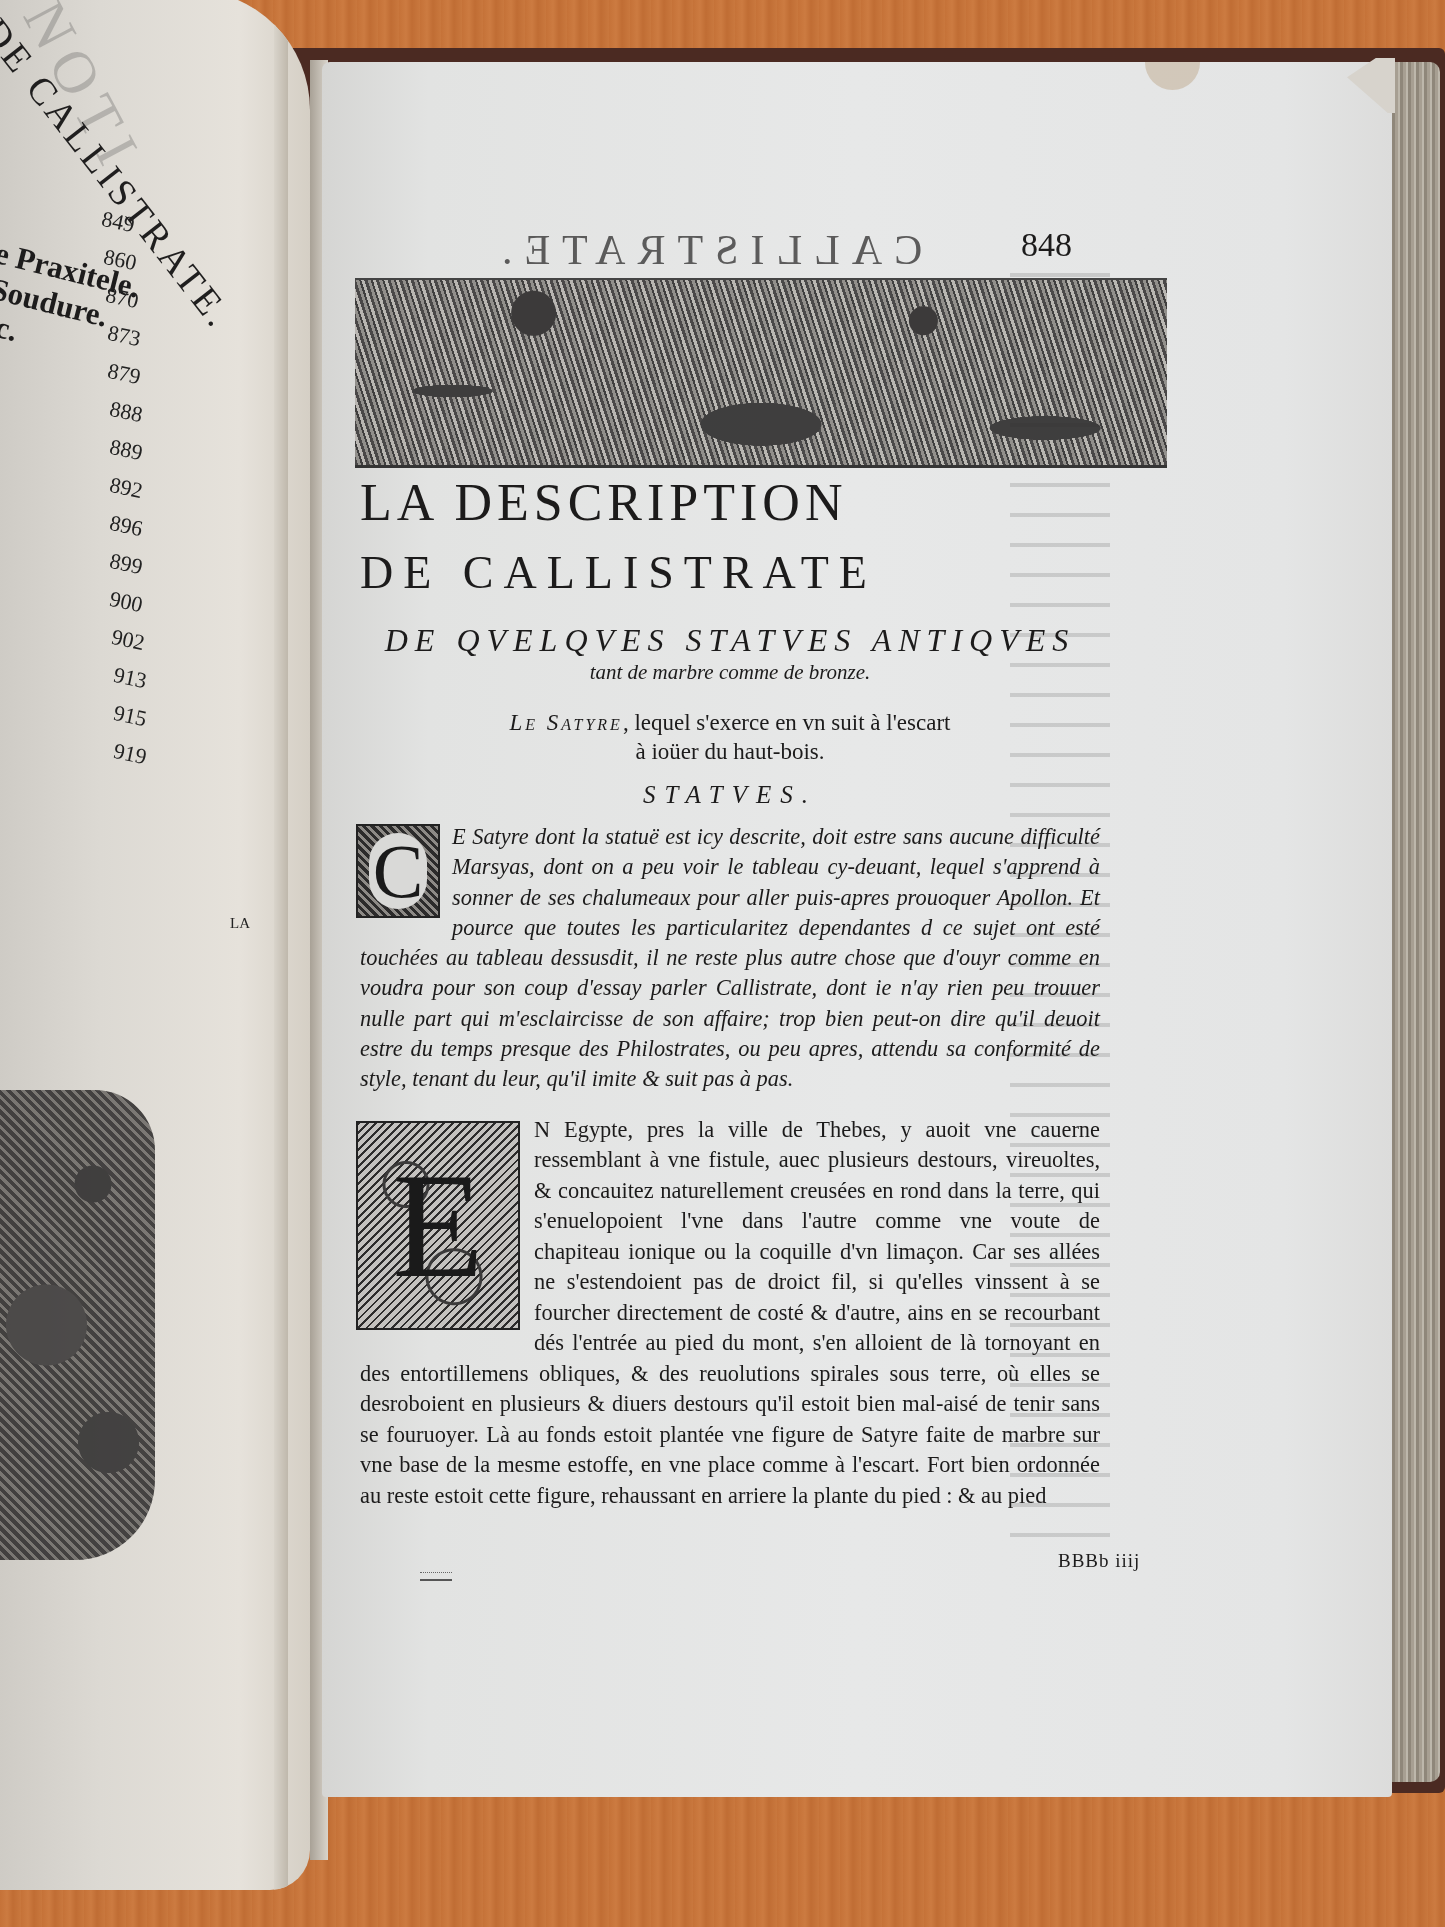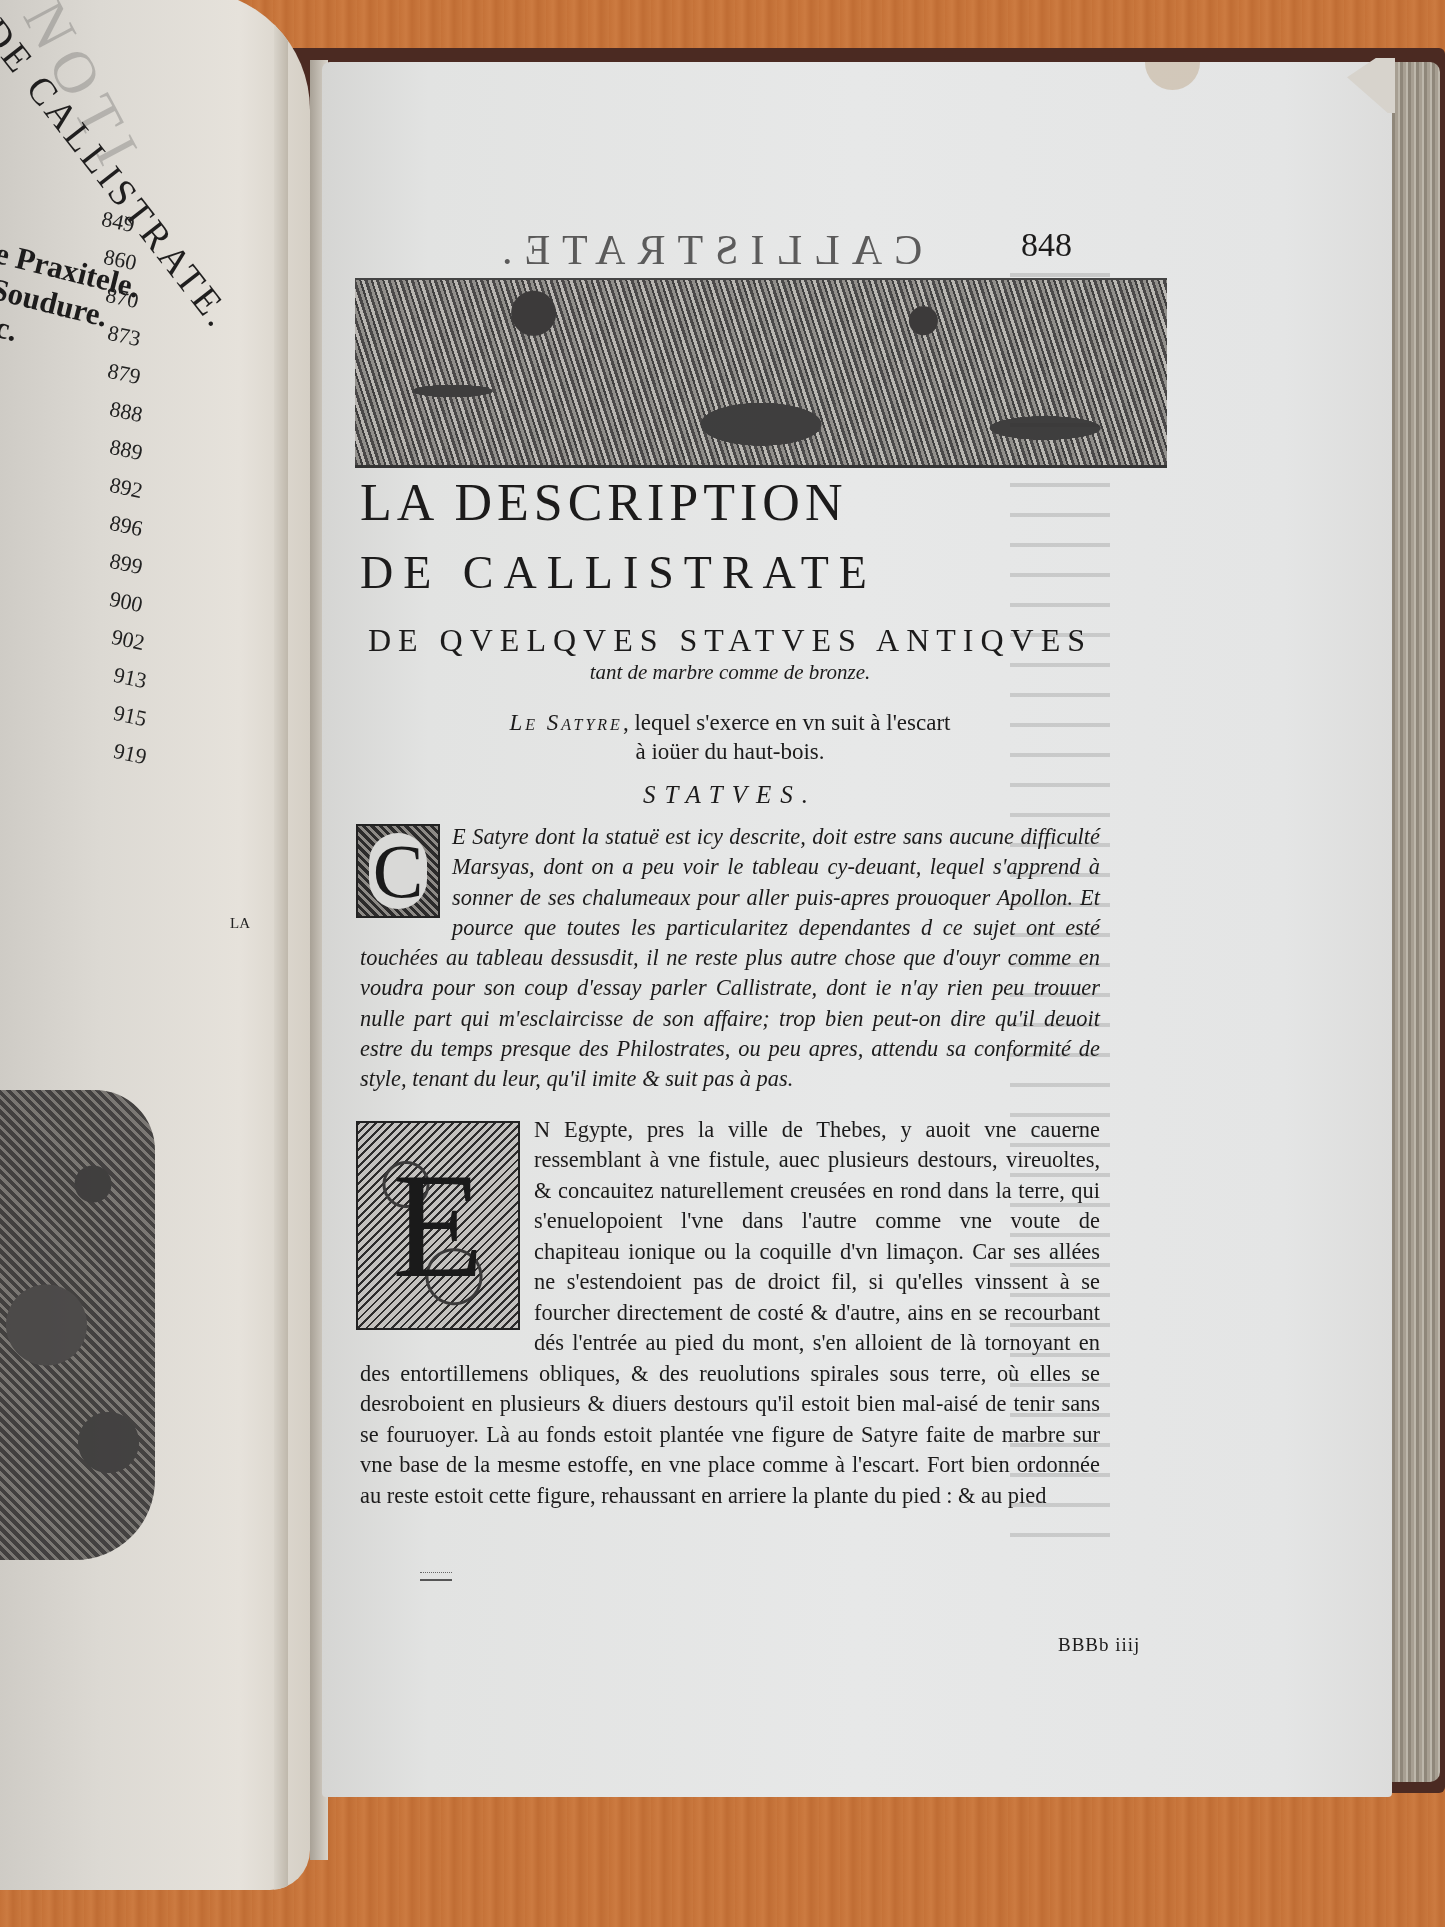--- a/index.html
+++ b/index.html
@@ -65,21 +65,21 @@
       radial-gradient(circle at 22% 18%,#2a2828 0 22px,transparent 23px),
       radial-gradient(circle at 70% 22%,#2a2828 0 14px,transparent 15px),
       radial-gradient(ellipse at 12% 60%,#2d2c2c 0 40px,transparent 41px),
       radial-gradient(ellipse at 50% 78%,#2d2c2c 0 60px,transparent 61px),
       radial-gradient(ellipse at 85% 80%,#2d2c2c 0 55px,transparent 56px),
       repeating-linear-gradient(72deg,#3a3838 0 3px,#8a8783 3px 6px,#2f2e2e 6px 8px,#b5b2ad 8px 11px);
     opacity:.9;
   }
   .main-title{font-size:52px;letter-spacing:5px;margin-top:0;line-height:70px;white-space:nowrap;}
   .sub-title{font-size:46px;letter-spacing:10px;text-align:left;line-height:50px;margin-top:10px;}
-  .italic-title{font-size:32px;letter-spacing:7px;text-align:center;margin-top:24px;line-height:36px;}
+  .italic-title{font-style:italic;font-size:32px;letter-spacing:7px;text-align:center;margin-top:24px;line-height:36px;}
   .italic-sub{font-style:italic;font-size:21px;text-align:center;line-height:28px;}
   .section-head{font-size:23px;text-align:center;line-height:29px;margin-top:22px;}
   .section-head .sc{font-variant:small-caps;letter-spacing:3px;font-style:italic;}
   .argument-label{font-style:italic;font-size:25px;letter-spacing:9px;text-align:center;margin-top:12px;line-height:34px;}
   .argument{font-style:italic;font-size:22.4px;line-height:30.3px;margin-top:10px;text-align:justify;position:relative;}
   .dropcap-c{
     float:left;width:80px;height:90px;margin:2px 12px 0 -4px;border:2px solid #222;
     background:repeating-linear-gradient(45deg,#2c2b2b 0 3px,#8d8a86 3px 6px);
     display:flex;align-items:center;justify-content:center;
   }
@@ -87,21 +87,21 @@
   .body-text{font-size:22.4px;line-height:30.5px;margin-top:20px;text-align:justify;}
   .dropcap-e{
     float:left;width:160px;height:205px;margin:6px 14px 0 -4px;border:2px solid #222;
     background:
       radial-gradient(circle at 30% 30%,transparent 0 20px,#3b3a3a 21px 23px,transparent 24px),
       radial-gradient(circle at 60% 75%,transparent 0 25px,#3b3a3a 26px 28px,transparent 29px),
       repeating-linear-gradient(135deg,#2d2c2c 0 2px,#c4c2bf 2px 6px);
     display:flex;align-items:center;justify-content:center;
   }
   .dropcap-e span{font-size:150px;color:#1a1a1a;line-height:150px;}
-  .signature{position:absolute;left:1058px;top:1634px;font-size:19px;color:#1c1b1b;letter-spacing:1px;}
+  .signature{position:absolute;left:1058px;top:1550px;font-size:19px;color:#1c1b1b;letter-spacing:1px;}
   .catchmark{position:absolute;left:420px;top:1572px;width:32px;height:6px;border-bottom:2px solid #555;border-top:1px dotted #666;}
   .ghost-text{position:absolute;left:1010px;top:265px;width:100px;height:1290px;
     background:repeating-linear-gradient(0deg,transparent 0 18px,rgba(70,70,70,.18) 18px 22px,transparent 22px 30px);}
 </style>
 </head>
 <body>
 
 <div class="cover"></div>
 
 <div class="left-page">

